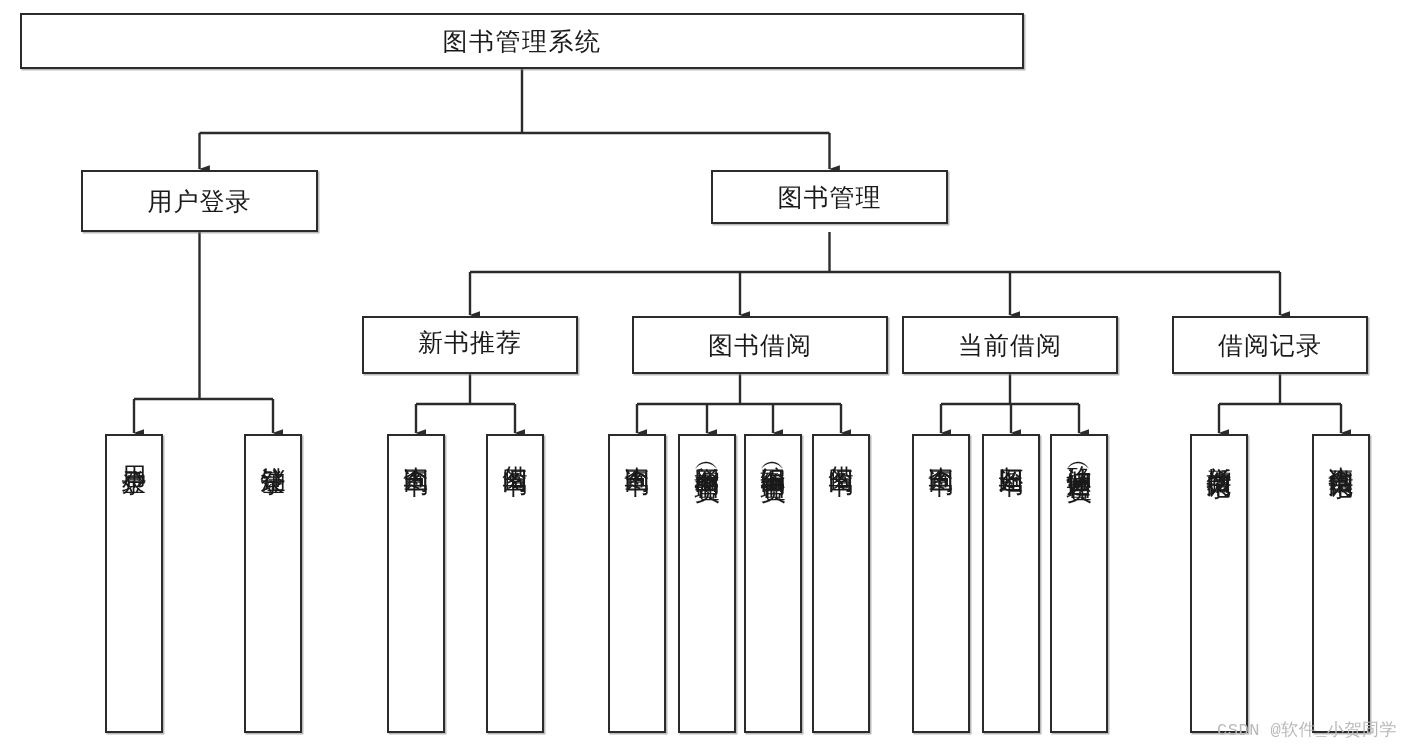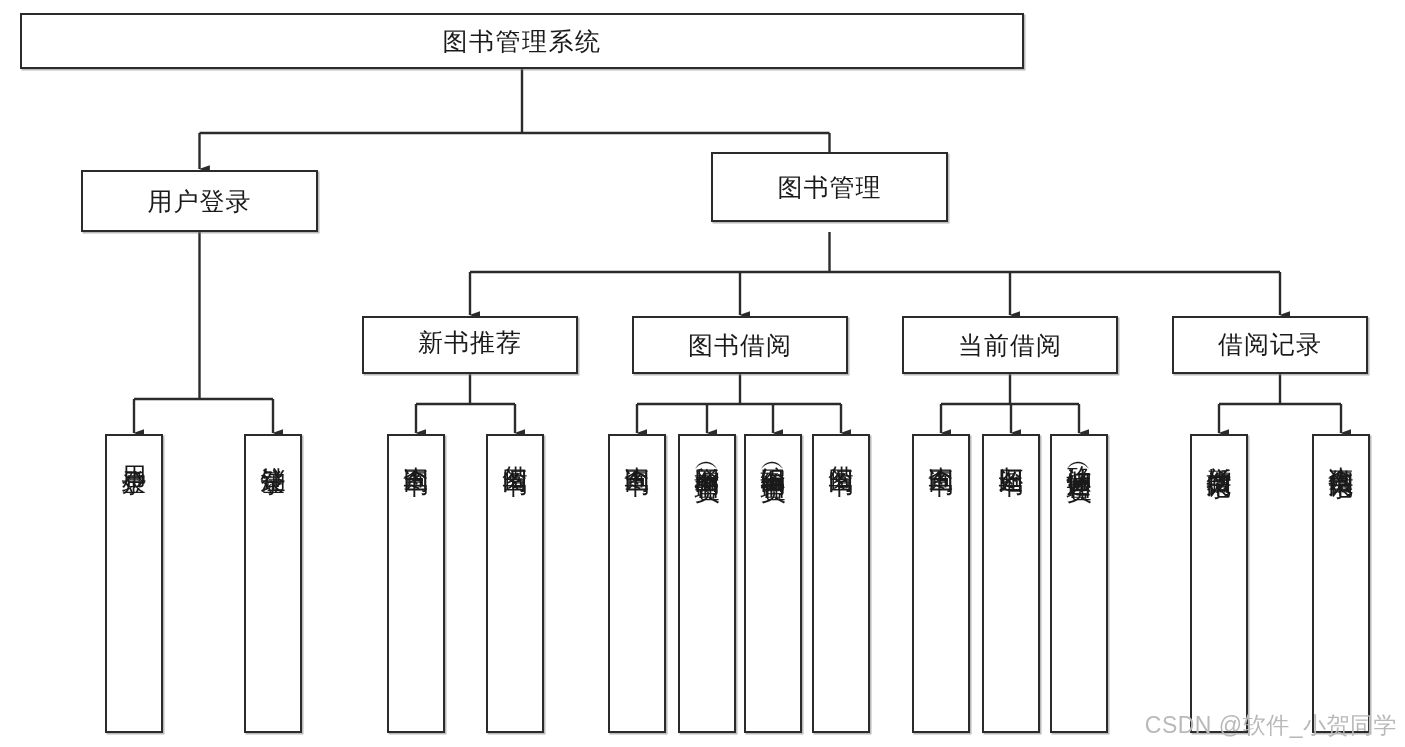--- a/index.html
+++ b/index.html
@@ -63,25 +63,25 @@
     text-orientation: upright;
     font-size: 25px;
     line-height: 1.08;
     letter-spacing: 2px;
     white-space: nowrap;
   }
   .watermark {
     position: absolute;
     right: 8px;
     bottom: 6px;
-    font-size: 23px;
+    font-size: 17px;
     color: #b9b9b9;
     letter-spacing: 0.5px;
     white-space: nowrap;
-    font-family: Liberation Sans, sans-serif;
+    font-family: Liberation Mono, monospace;
   }
 </style>
 </head>
 <body>
 
 <div id="canvas">
   <svg id="edges" viewBox="0 0 1405 747">
     <defs>
       <marker id="arrowhead" markerWidth="9" markerHeight="11" refX="4.2" refY="10.4" orient="auto" markerUnits="userSpaceOnUse">
         <path d="M0.4,0 L8.0,0 L4.2,11 Z" fill="#2b2b2b"></path>
@@ -124,33 +124,33 @@
       </g>
   </svg>
 
   <div id="node-layer">
       <div class="node h root" style="left: 20px; top: 13px; width: 1004px; height: 56px;">
         <span class="label">图书管理系统</span>
       </div>
       <div class="node h" style="left: 81px; top: 170px; width: 237px; height: 62px;">
         <span class="label">用户登录</span>
       </div>
-      <div class="node h" style="left: 711px; top: 152px; width: 237px; height: 70px;">
+      <div class="node h" style="left: 711px; top: 170px; width: 237px; height: 54px;">
         <span class="label">图书管理</span>
       </div>
       <div class="node h" style="left: 362px; top: 316px; width: 216px; height: 58px; font-family: Liberation Mono, monospace;">
         <span class="label">新书推荐</span>
       </div>
-      <div class="node h" style="left: 632px; top: 316px; width: 216px; height: 58px;">
+      <div class="node h" style="left: 632px; top: 316px; width: 256px; height: 58px;">
         <span class="label">图书借阅</span>
       </div>
       <div class="node h" style="left: 902px; top: 316px; width: 216px; height: 58px;">
         <span class="label">当前借阅</span>
       </div>
-      <div class="node h" style="left: 1172px; top: 316px; width: 196px; height: 58px; font-family: Liberation Serif, serif;">
+      <div class="node h" style="left: 1172px; top: 316px; width: 196px; height: 58px;">
         <span class="label">借阅记录</span>
       </div>
       <div class="node v" style="left: 105px; top: 434px; width: 58px; height: 299px;">
         <span class="label">用户登录</span>
       </div>
       <div class="node v" style="left: 244px; top: 434px; width: 58px; height: 299px;">
         <span class="label">注销登录</span>
       </div>
       <div class="node v" style="left: 387px; top: 434px; width: 58px; height: 299px;">
         <span class="label">查询图书</span>

